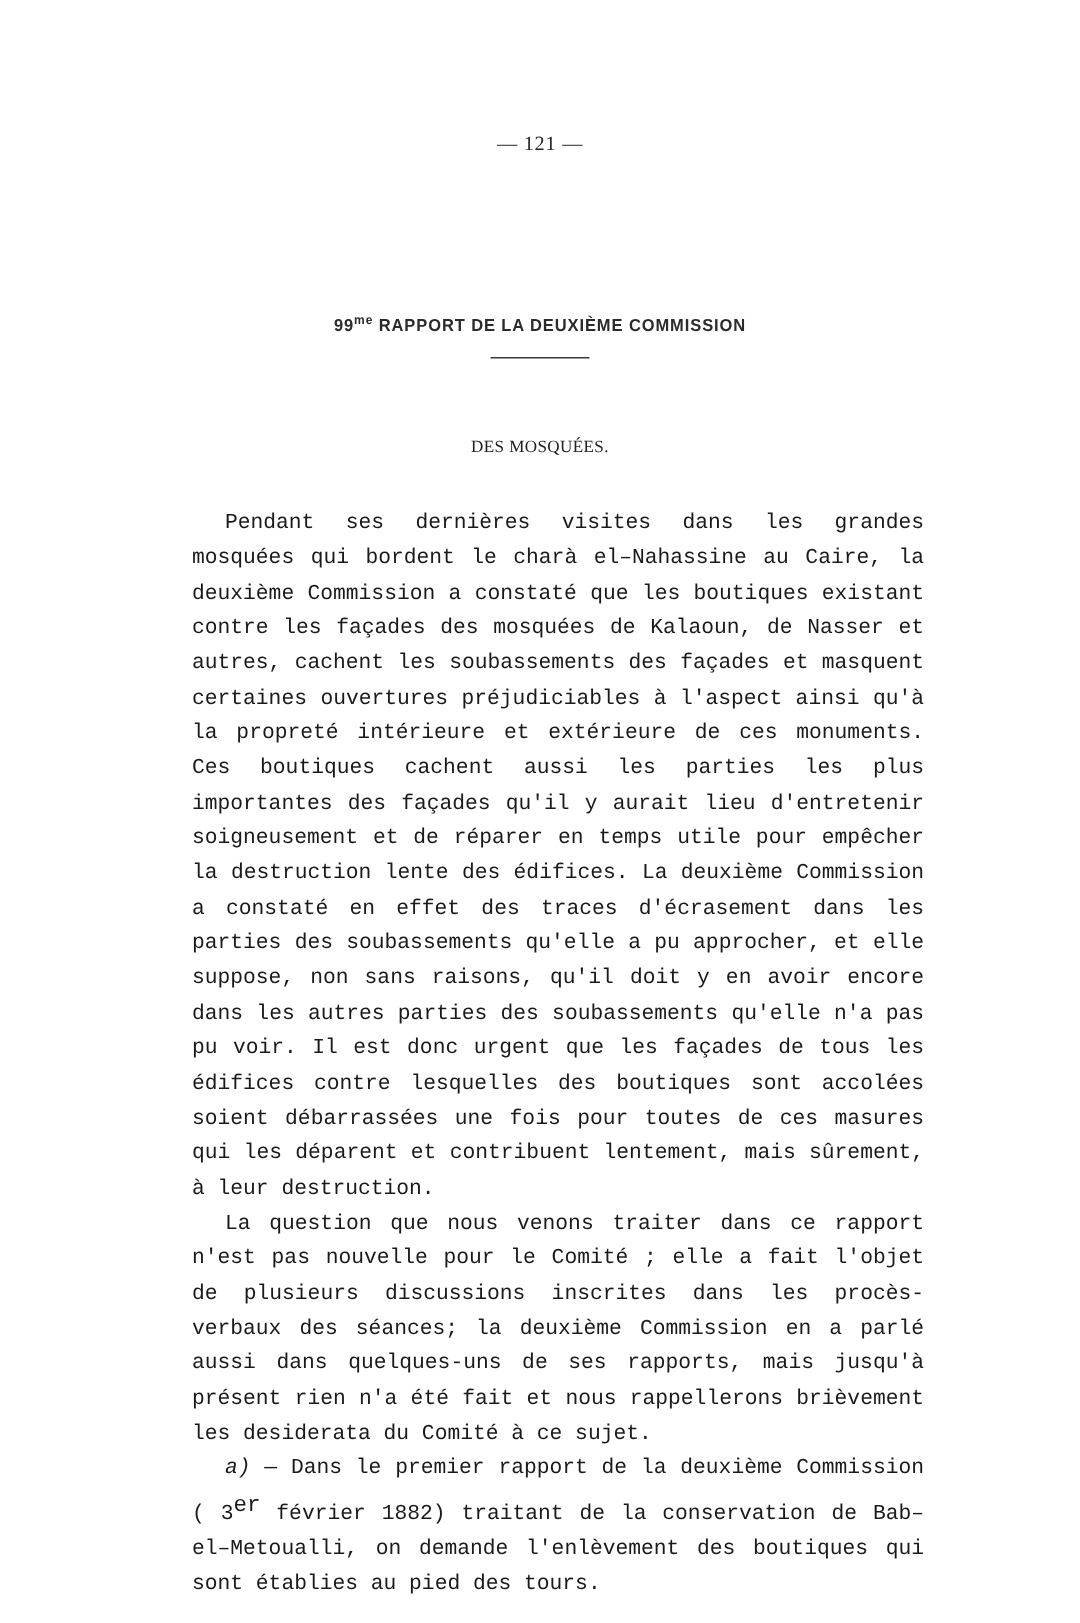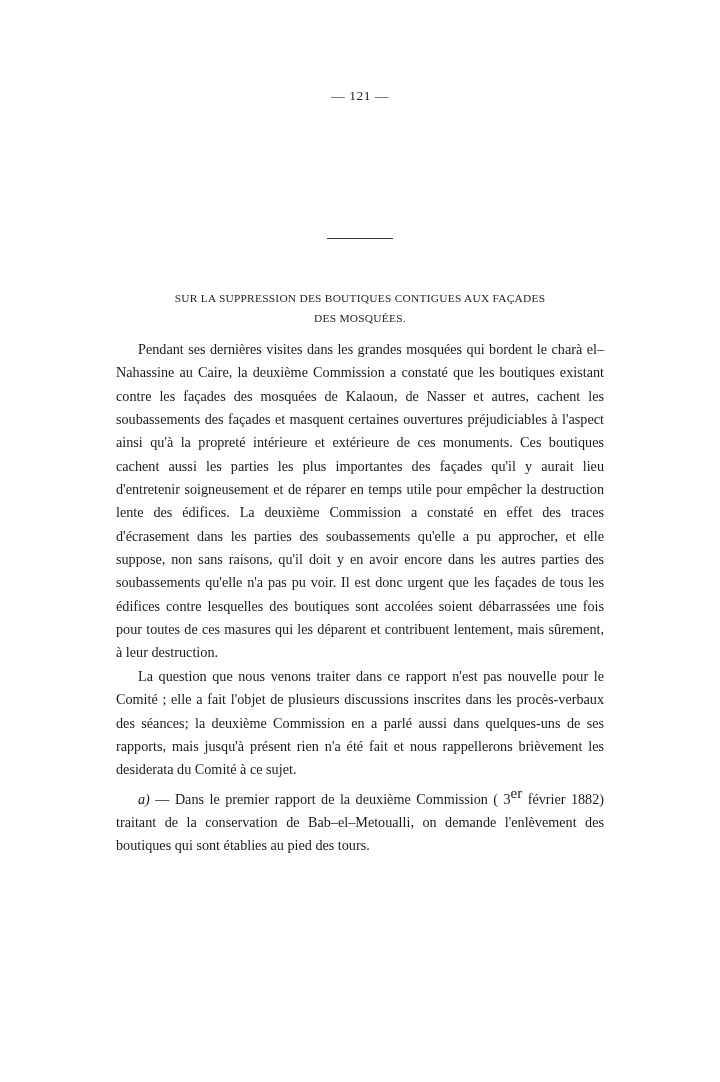--- a/index.html
+++ b/index.html
@@ -71,27 +71,27 @@
     font-variant: small-caps;
     text-transform: uppercase;
     font-family: "Liberation Serif", serif;
   }
   .subtitle .line2 {
     display: block;
   }
   .body-text {
     position: absolute;
     top: 338px;
-    left: 116px;
+    left: 128px;
     width: 488px;
     font-size: 14.2px;
     line-height: 23.35px;
     text-align: justify;
     color: #1a1a1a;
-    font-family: Liberation Serif, serif;
+    font-family: Liberation Mono, monospace;
   }
   .body-text p {
     margin: 0;
     text-indent: 22px;
     text-align: justify;
     text-justify: inter-word;
   }
   .sup {
     font-size: 15px;
     vertical-align: super;
@@ -100,25 +100,28 @@
     font-style: italic;
   }
 </style>
 </head>
 <body>
 
 <div class="page">
 
   <div class="page-number">— 121 —</div>
 
+  <div class="report-heading">
+    <span>99</span><span class="ordinal">me</span>
+    <span>RAPPORT DE LA DEUXIÈME COMMISSION</span>
+  </div>
 
   <div class="rule"></div>
 
   <div class="subtitle">
-    <span>Sur la suppression des boutiques contigues aux façades</span>
     <span class="line2">des mosquées.</span>
   </div>
 
   <div class="body-text">
     <p>Pendant ses dernières visites dans les grandes mosquées qui bordent le charà el–Nahassine au Caire, la deuxième Commission a constaté que les boutiques existant contre les façades des mosquées de Kalaoun, de Nasser et autres, cachent les soubassements des façades et masquent certaines ouvertures préjudiciables à l'aspect ainsi qu'à la propreté intérieure et extérieure de ces monuments. Ces boutiques cachent aussi les parties les plus importantes des façades qu'il y aurait lieu d'entretenir soigneusement et de réparer en temps utile pour empêcher la destruction lente des édifices. La deuxième Commission a constaté en effet des traces d'écrasement dans les parties des soubassements qu'elle a pu approcher, et elle suppose, non sans raisons, qu'il doit y en avoir encore dans les autres parties des soubassements qu'elle n'a pas pu voir. Il est donc urgent que les façades de tous les édifices contre lesquelles des boutiques sont accolées soient débarrassées une fois pour toutes de ces masures qui les déparent et contribuent lentement, mais sûrement, à leur destruction.</p>
     <p>La question que nous venons traiter dans ce rapport n'est pas nouvelle pour le Comité ; elle a fait l'objet de plusieurs discussions inscrites dans les procès-verbaux des séances; la deuxième Commission en a parlé aussi dans quelques-uns de ses rapports, mais jusqu'à présent rien n'a été fait et nous rappellerons brièvement les desiderata du Comité à ce sujet.</p>
     <p><span class="italic">a)</span><span> — Dans le premier rapport de la deuxième Commission ( 3</span><span class="sup">er</span><span> février 1882) traitant de la conservation de Bab–el–Metoualli, on demande l'enlèvement des boutiques qui sont établies au pied des tours.</span></p>
   </div>
 
 </div>

